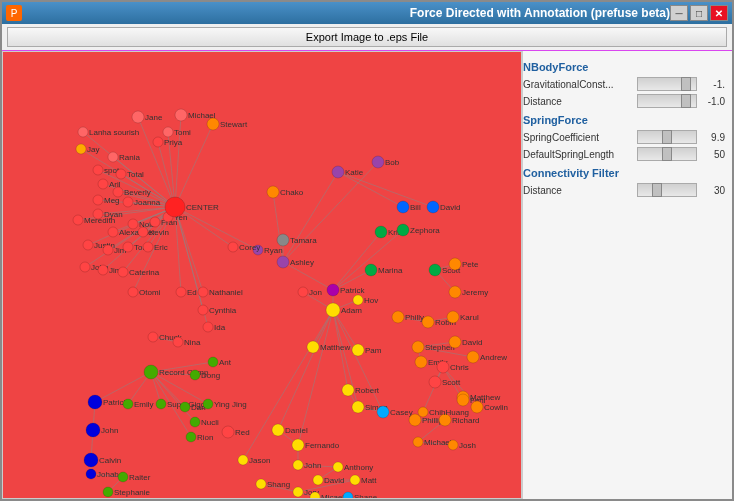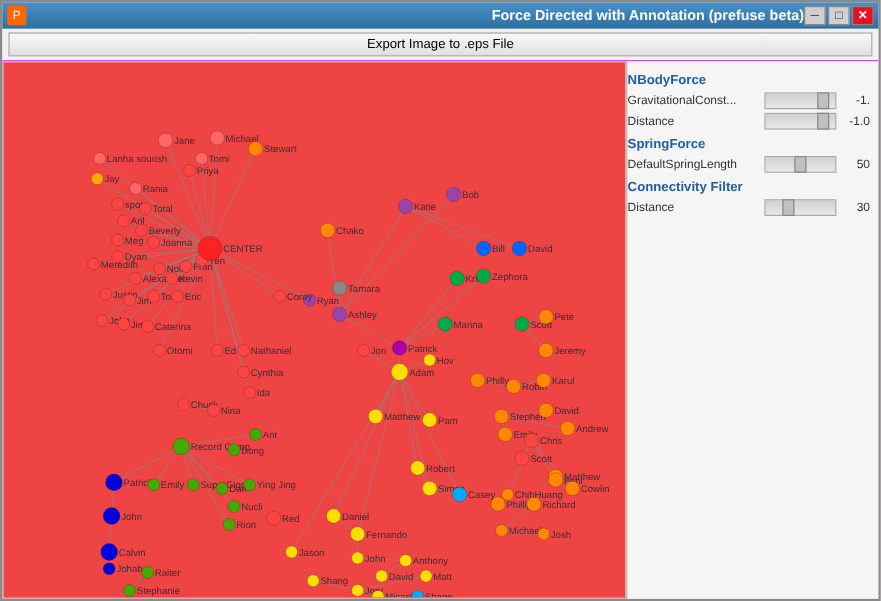--- a/index.html
+++ b/index.html
@@ -736,20 +736,27 @@
         <span class="control-label">Distance</span>
         <div class="slider-container">
           <input type="range" class="slider" min="-10" max="0" value="-1" style="">
           <span class="value-display">-1.0</span>
         </div>
       </div>
 
 
       <div class="section-header">SpringForce</div>
       <div class="control-row">
+        <span class="control-label">SpringCoefficient</span>
+        <div class="slider-container">
+          <input type="range" class="slider" min="0" max="100" value="50" style="">
+          <span class="value-display">9.9</span>
+        </div>
+      </div>
+      <div class="control-row">
         <span class="control-label">DefaultSpringLength</span>
         <div class="slider-container">
           <input type="range" class="slider" min="0" max="100" value="50" style="">
           <span class="value-display">50</span>
         </div>
       </div>
 
       <div class="section-header">Connectivity Filter</div>
       <div class="control-row">
         <span class="control-label">Distance</span>

